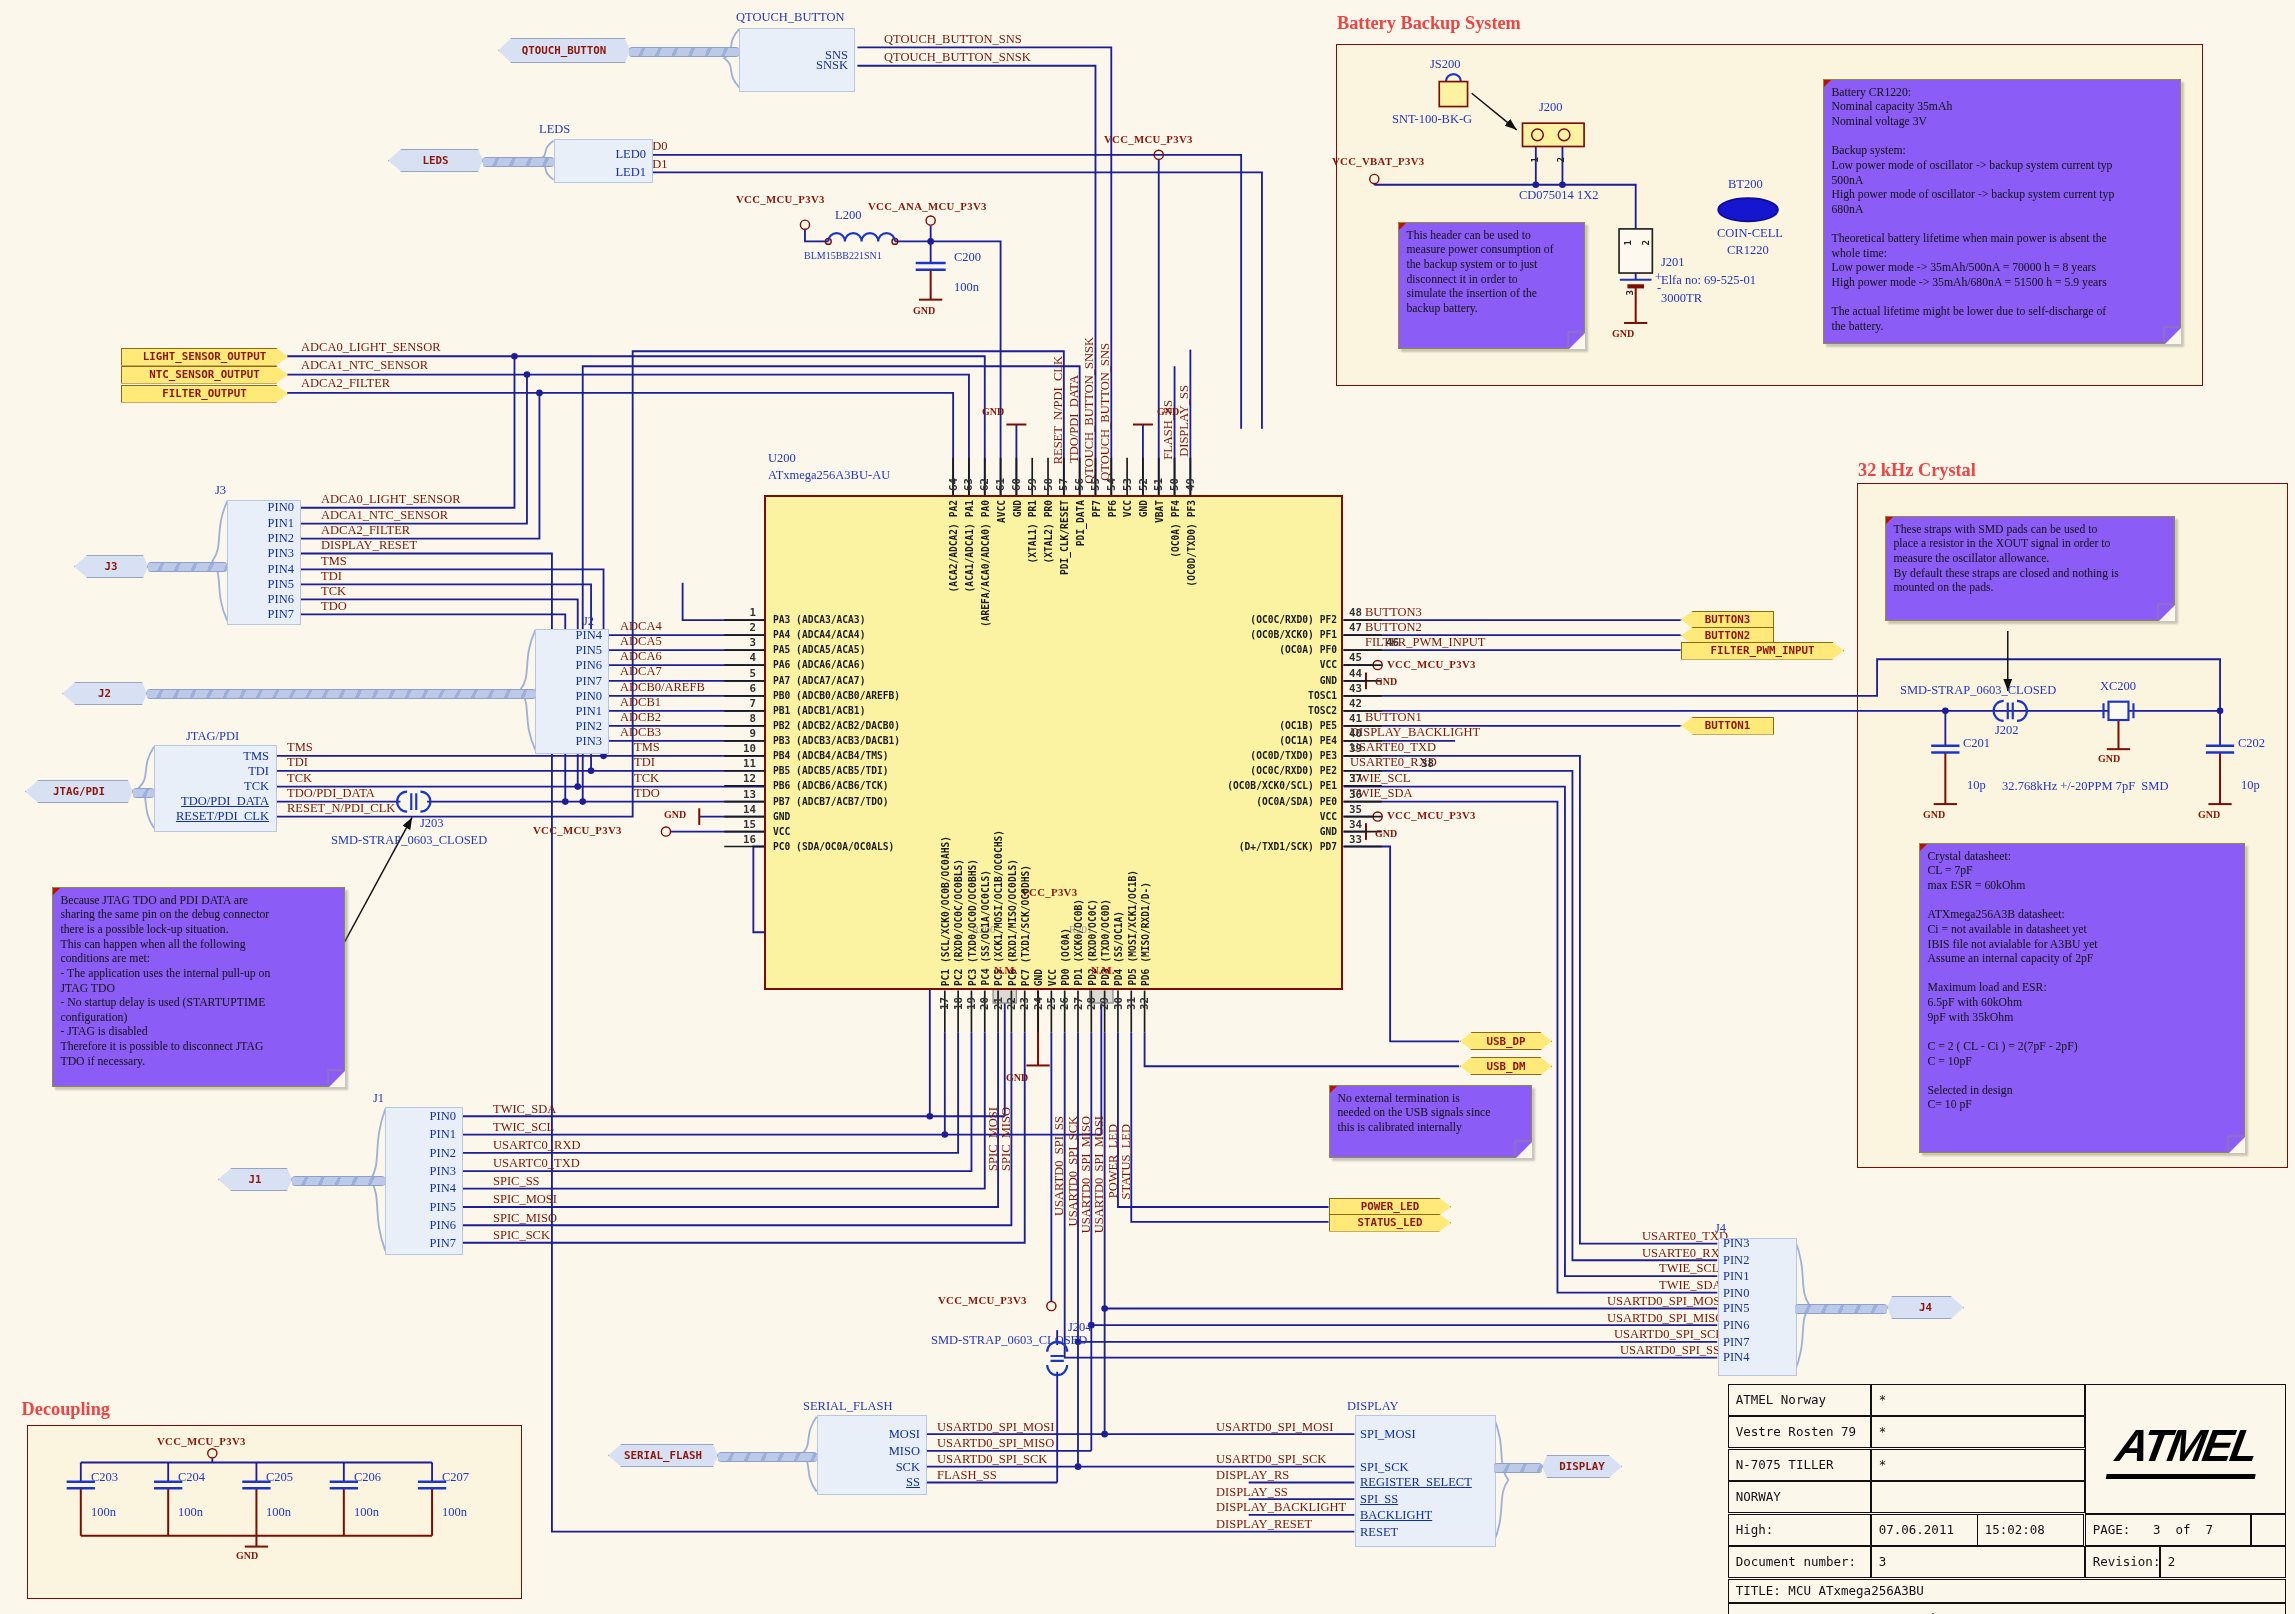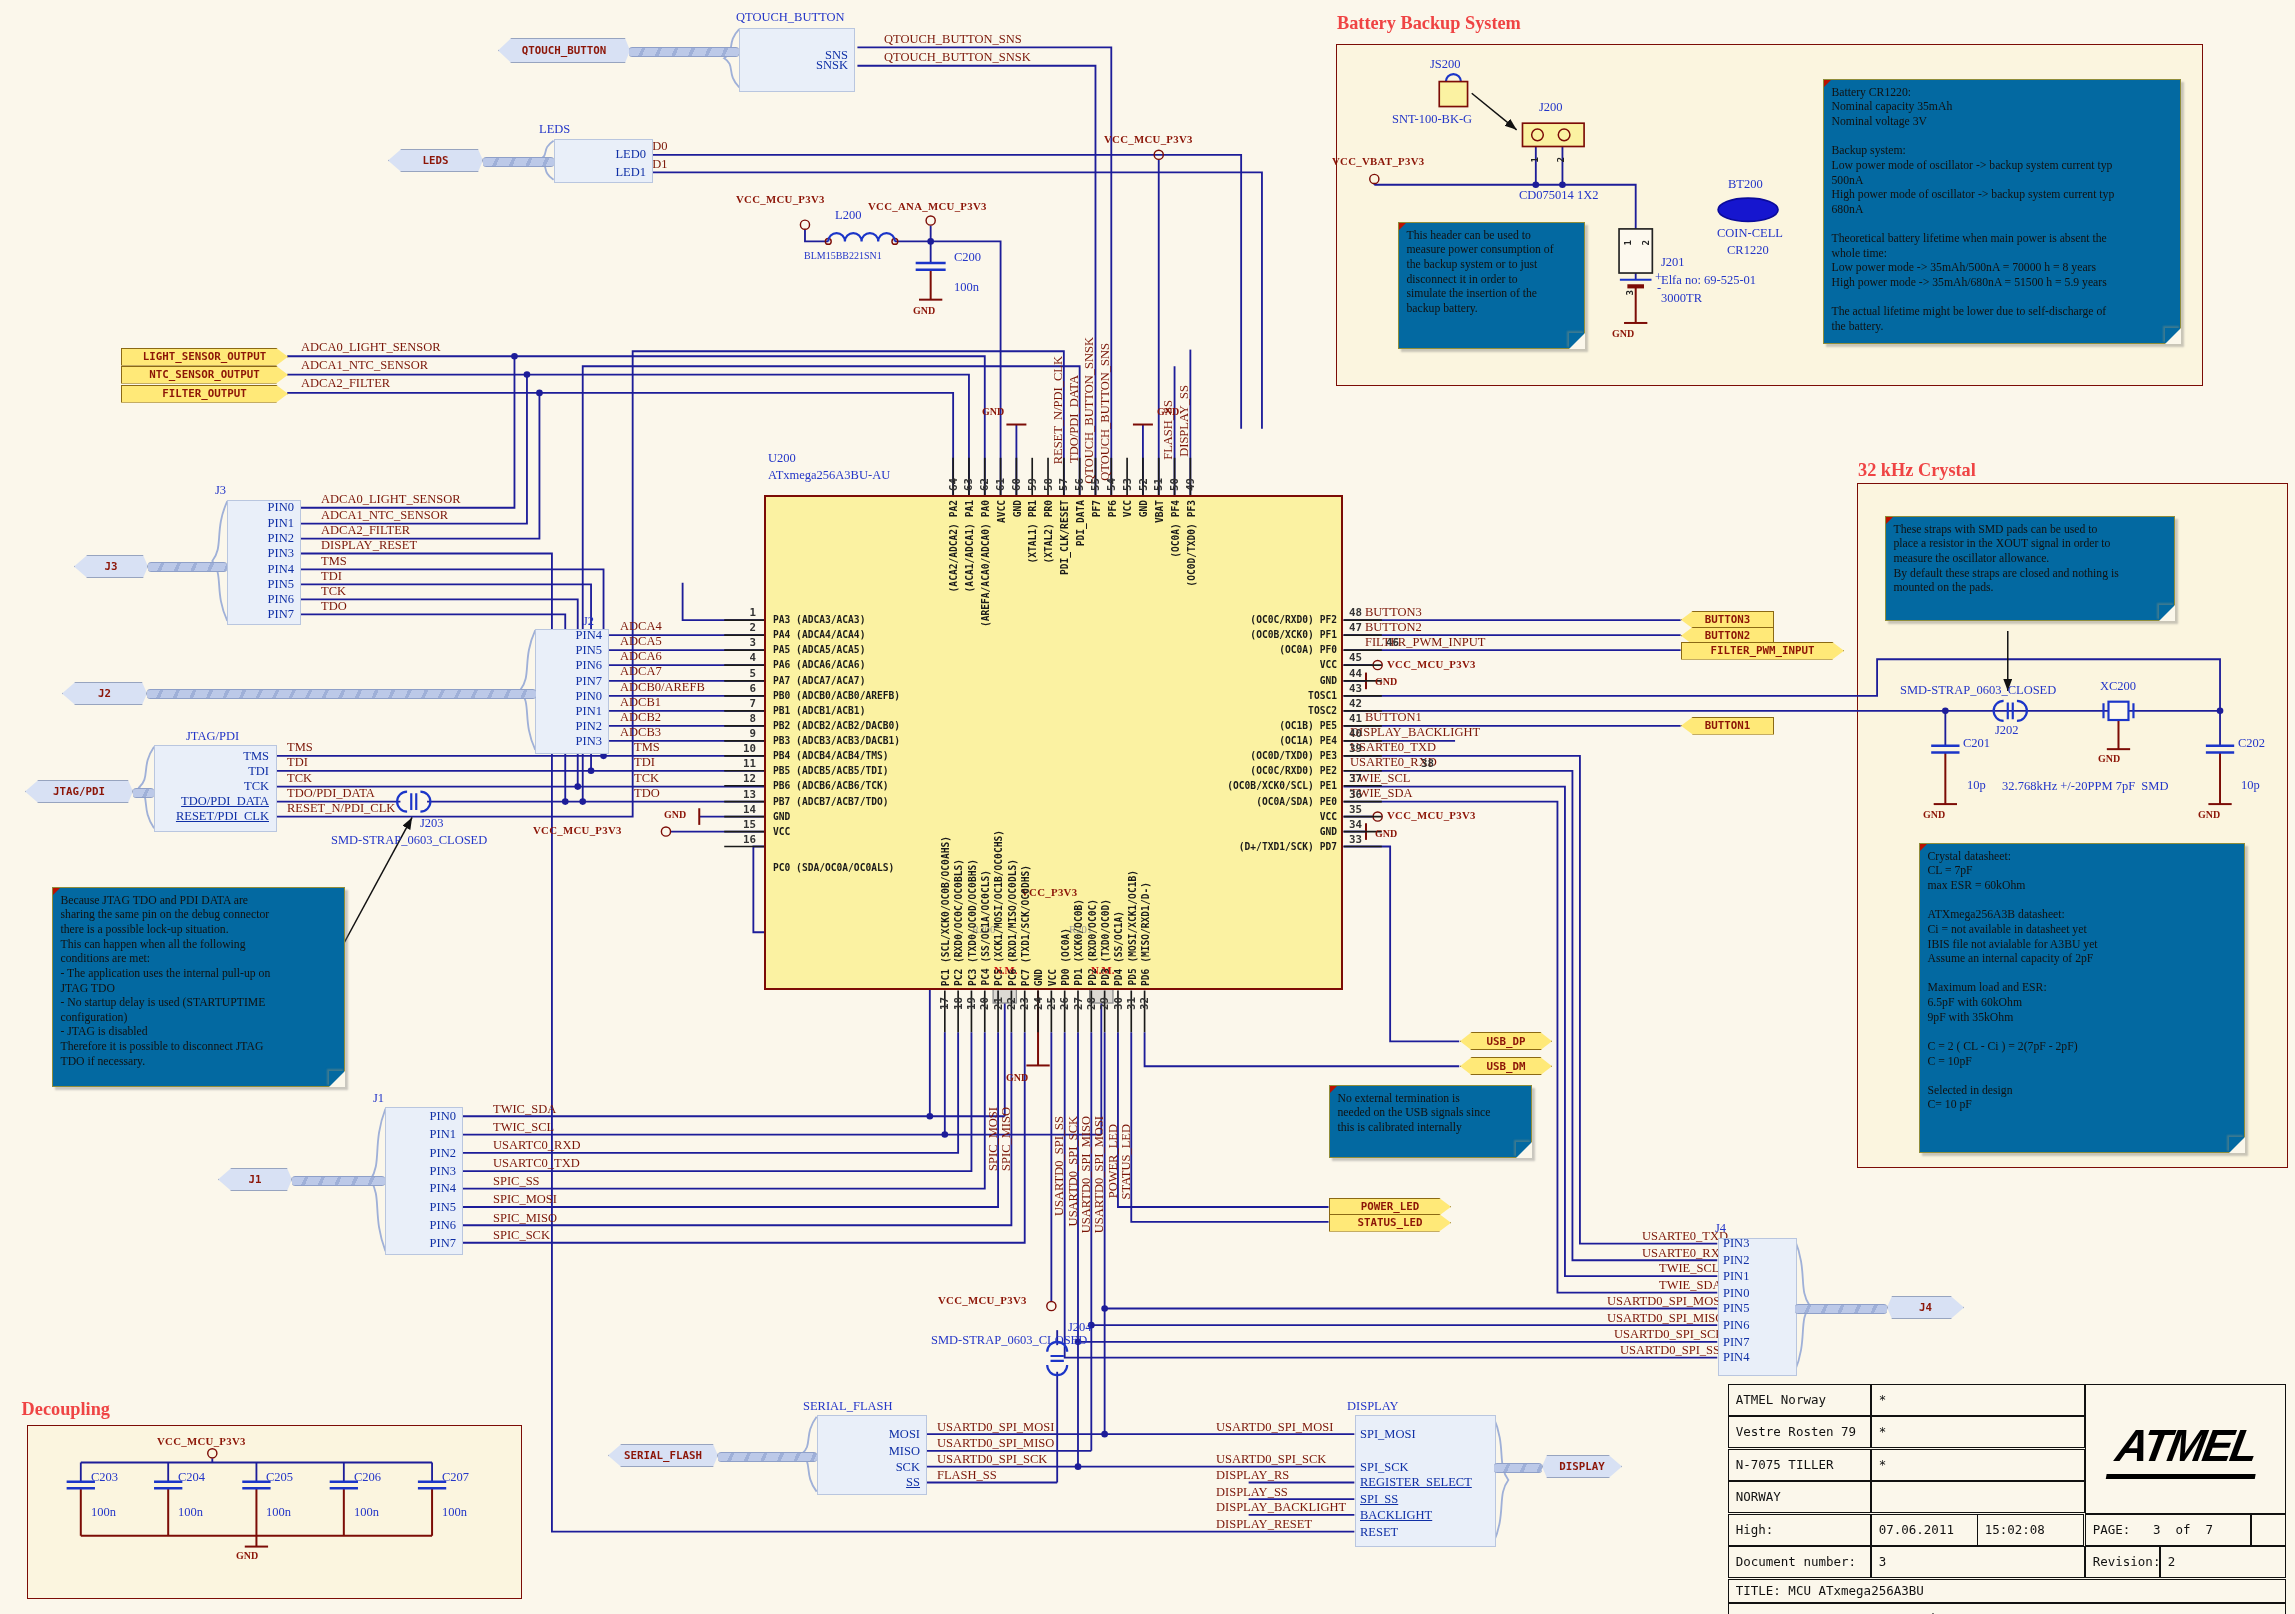--- a/index.html
+++ b/index.html
@@ -31,21 +31,21 @@
   .fl-right{clip-path:polygon(0 0,calc(100% - 11.7px) 0,100% 50%,calc(100% - 11.7px) 100%,0 100%)}
   .fl-hex{clip-path:polygon(0 50%,11.7px 0,calc(100% - 11.7px) 0,100% 50%,calc(100% - 11.7px) 100%,11.7px 100%)}
   .ptr{position:absolute;background:#D8E1F4;border:0.8px solid #97A4BF;color:#8c1507;
        font:bold 10.8px "DejaVu Sans Mono",monospace;display:flex;align-items:center;
        justify-content:center;box-sizing:border-box;white-space:pre;box-shadow:1.7px 1.7px 1.7px rgba(100,100,100,.3)}
   .pt-left{clip-path:polygon(0 50%,13.3px 0,calc(100% - 5px) 0,100% 50%,calc(100% - 5px) 100%,13.3px 100%)}
   .pt-right{clip-path:polygon(0 50%,5px 0,calc(100% - 13.3px) 0,100% 50%,calc(100% - 13.3px) 100%,5px 100%)}
   .ribbon{position:absolute;height:7.5px;border-radius:3.3px;
           background:repeating-linear-gradient(115deg,#BCC9E8 0 11.7px,#9FB0D8 11.7px 15px);
           border-top:0.8px solid #8fa0c8;border-bottom:0.8px solid #8fa0c8}
-  .note{position:absolute;background:#0369a1;border:0.8px solid #8f8d3a;
+  .note{position:absolute;background:#8b5cf6;border:0.8px solid #8f8d3a;
         box-shadow:2.5px 2.5px 1.7px rgba(110,110,110,.35);font:11.7px/1.25 "Liberation Serif",serif;
         color:#111;padding:5.8px 7.5px;white-space:pre-wrap;box-sizing:border-box}
   .note::before{content:"";position:absolute;left:0;top:0;width:0;height:0;
         border-left:7.5px solid #bb1100;border-bottom:7.5px solid transparent}
   .note::after{content:"";position:absolute;right:-0.8px;bottom:-0.8px;width:0;height:0;
         border:8.3px solid;border-color:transparent #FBF7EB #FBF7EB transparent;
         box-shadow:-1.7px -1.7px 1.7px rgba(150,150,120,.4)}
   .tcell{position:absolute;border:1.2px solid #111;box-sizing:border-box;
          font:12.5px "DejaVu Sans Mono",monospace;color:#111;padding:6.7px 6.7px;white-space:pre;background:#FBF7EB}
   .logo{display:flex;align-items:center;justify-content:center;
@@ -716,21 +716,21 @@
 <div class="pinname" style="left: 773px; top: 765px;">PB5 (ADCB5/ACB5/TDI)</div>
 <div class="pinnum" style="left: 723px; top: 772px; width: 33px; text-align: right;">12</div>
 <div class="pinname" style="left: 773px; top: 780px;">PB6 (ADCB6/ACB6/TCK)</div>
 <div class="pinnum" style="left: 723px; top: 788px; width: 33px; text-align: right;">13</div>
 <div class="pinname" style="left: 773px; top: 796px;">PB7 (ADCB7/ACB7/TDO)</div>
 <div class="pinnum" style="left: 723px; top: 803px; width: 33px; text-align: right;">14</div>
 <div class="pinname" style="left: 773px; top: 811px;">GND</div>
 <div class="pinnum" style="left: 723px; top: 818px; width: 33px; text-align: right;">15</div>
 <div class="pinname" style="left: 773px; top: 826px;">VCC</div>
 <div class="pinnum" style="left: 723px; top: 833px; width: 33px; text-align: right;">16</div>
-<div class="pinname" style="left: 773px; top: 841px; margin-top: 21px;">PC0 (SDA/OC0A/OC0ALS)</div>
+<div class="pinname" style="left: 773px; top: 841px;">PC0 (SDA/OC0A/OC0ALS)</div>
 <div class="pinnum" style="left: 1349px; top: 606px;">48</div>
 <div class="pinname" style="right: 958px; top: 614px;">(OC0C/RXD0) PF2</div>
 <div class="pinnum" style="left: 1349px; top: 621px;">47</div>
 <div class="pinname" style="right: 958px; top: 629px;">(OC0B/XCK0) PF1</div>
 <div class="pinnum" style="left: 1349px; top: 636px; margin-left: 37px;">46</div>
 <div class="pinname" style="right: 958px; top: 644px;">(OC0A) PF0</div>
 <div class="pinnum" style="left: 1349px; top: 651px;">45</div>
 <div class="pinname" style="right: 958px; top: 659px;">VCC</div>
 <div class="pinnum" style="left: 1349px; top: 667px;">44</div>
 <div class="pinname" style="right: 958px; top: 675px;">GND</div>

